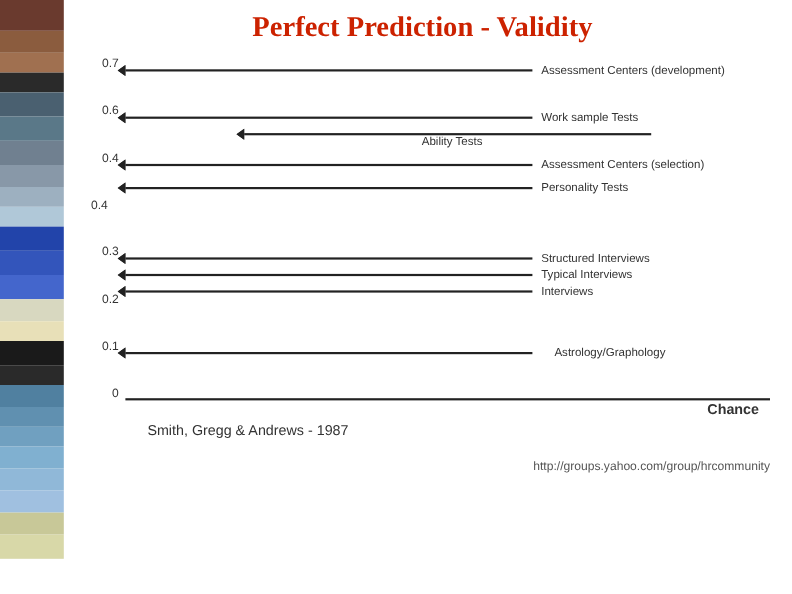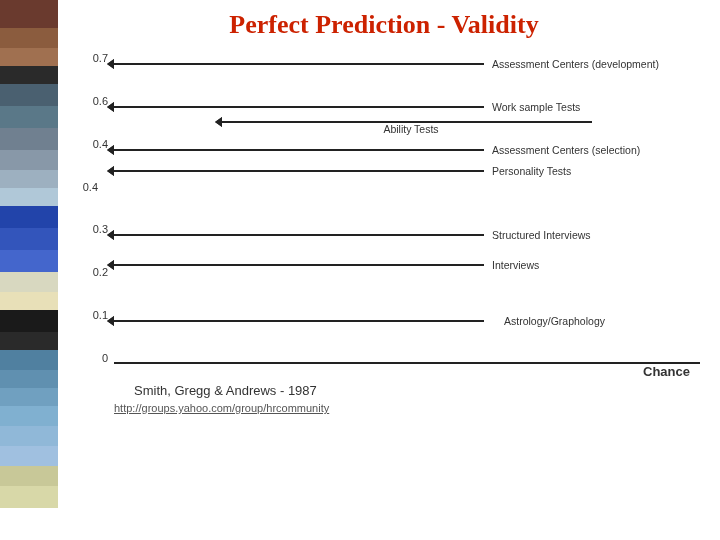--- a/index.html
+++ b/index.html
@@ -105,23 +105,22 @@
     .citation {
       font-size: 13px;
       color: #333;
       margin-top: 4px;
       margin-left: 20px;
     }
 
     .url {
       font-size: 11px;
       color: #555;
-      text-align: left;
-      margin-top: 4px;
-      text-decoration: underline;
+      text-align: right;
+      margin-top: 20px;
     }
   </style>
 </head>
 <body>
 
 <div class="color-strip" id="color-strip">
     <div class="color-block" style="background-color: rgb(106, 58, 46); height: 28px;"></div>
     <div class="color-block" style="background-color: rgb(139, 92, 62); height: 20px;"></div>
     <div class="color-block" style="background-color: rgb(160, 112, 80); height: 18px;"></div>
     <div class="color-block" style="background-color: rgb(42, 42, 42); height: 18px;"></div>
@@ -197,20 +196,26 @@
               <div style="position: absolute; left: -7px; top: 50%; transform: translateY(-50%); width: 0px; height: 0px; border-top: 5px solid transparent; border-bottom: 5px solid transparent; border-right: 7px solid rgb(34, 34, 34);"></div>
             </div>
             <div class="row-label" style="font-size: 10.5px; color: rgb(51, 51, 51); margin-left: 8px; white-space: nowrap;">Structured Interviews</div>
           </div>
           <div class="row-item" style="position: absolute; top: 107.1px; left: 0px; right: 0px; display: flex; align-items: center;">
             <div class="bar-line has-arrow" style="width: 370px; height: 2px; background: rgb(34, 34, 34); position: relative; flex-shrink: 0;">
               <div style="position: absolute; left: -7px; top: 50%; transform: translateY(-50%); width: 0px; height: 0px; border-top: 5px solid transparent; border-bottom: 5px solid transparent; border-right: 7px solid rgb(34, 34, 34);"></div>
             </div>
             <div class="row-label" style="font-size: 10.5px; color: rgb(51, 51, 51); margin-left: 8px; white-space: nowrap;">Personality Tests</div>
           </div>
+          <div class="row-item" style="position: absolute; top: 186px; left: 0px; right: 0px; display: flex; align-items: center;">
+            <div class="bar-line has-arrow" style="width: 370px; height: 2px; background: rgb(34, 34, 34); position: relative; flex-shrink: 0;">
+              <div style="position: absolute; left: -7px; top: 50%; transform: translateY(-50%); width: 0px; height: 0px; border-top: 5px solid transparent; border-bottom: 5px solid transparent; border-right: 7px solid rgb(34, 34, 34);"></div>
+            </div>
+            <div class="row-label" style="font-size: 10.5px; color: rgb(51, 51, 51); margin-left: 8px; white-space: nowrap;">Typical Interviews</div>
+          </div>
           <div class="row-item" style="position: absolute; top: 201px; left: 0px; right: 0px; display: flex; align-items: center;">
             <div class="bar-line has-arrow" style="width: 370px; height: 2px; background: rgb(34, 34, 34); position: relative; flex-shrink: 0;">
               <div style="position: absolute; left: -7px; top: 50%; transform: translateY(-50%); width: 0px; height: 0px; border-top: 5px solid transparent; border-bottom: 5px solid transparent; border-right: 7px solid rgb(34, 34, 34);"></div>
             </div>
             <div class="row-label" style="font-size: 10.5px; color: rgb(51, 51, 51); margin-left: 8px; white-space: nowrap;">Interviews</div>
           </div>
           <div class="row-item" style="position: absolute; top: 257.1px; left: 0px; right: 0px; display: flex; align-items: center;">
             <div class="bar-line has-arrow" style="width: 370px; height: 2px; background: rgb(34, 34, 34); position: relative; flex-shrink: 0;">
               <div style="position: absolute; left: -7px; top: 50%; transform: translateY(-50%); width: 0px; height: 0px; border-top: 5px solid transparent; border-bottom: 5px solid transparent; border-right: 7px solid rgb(34, 34, 34);"></div>
             </div>

